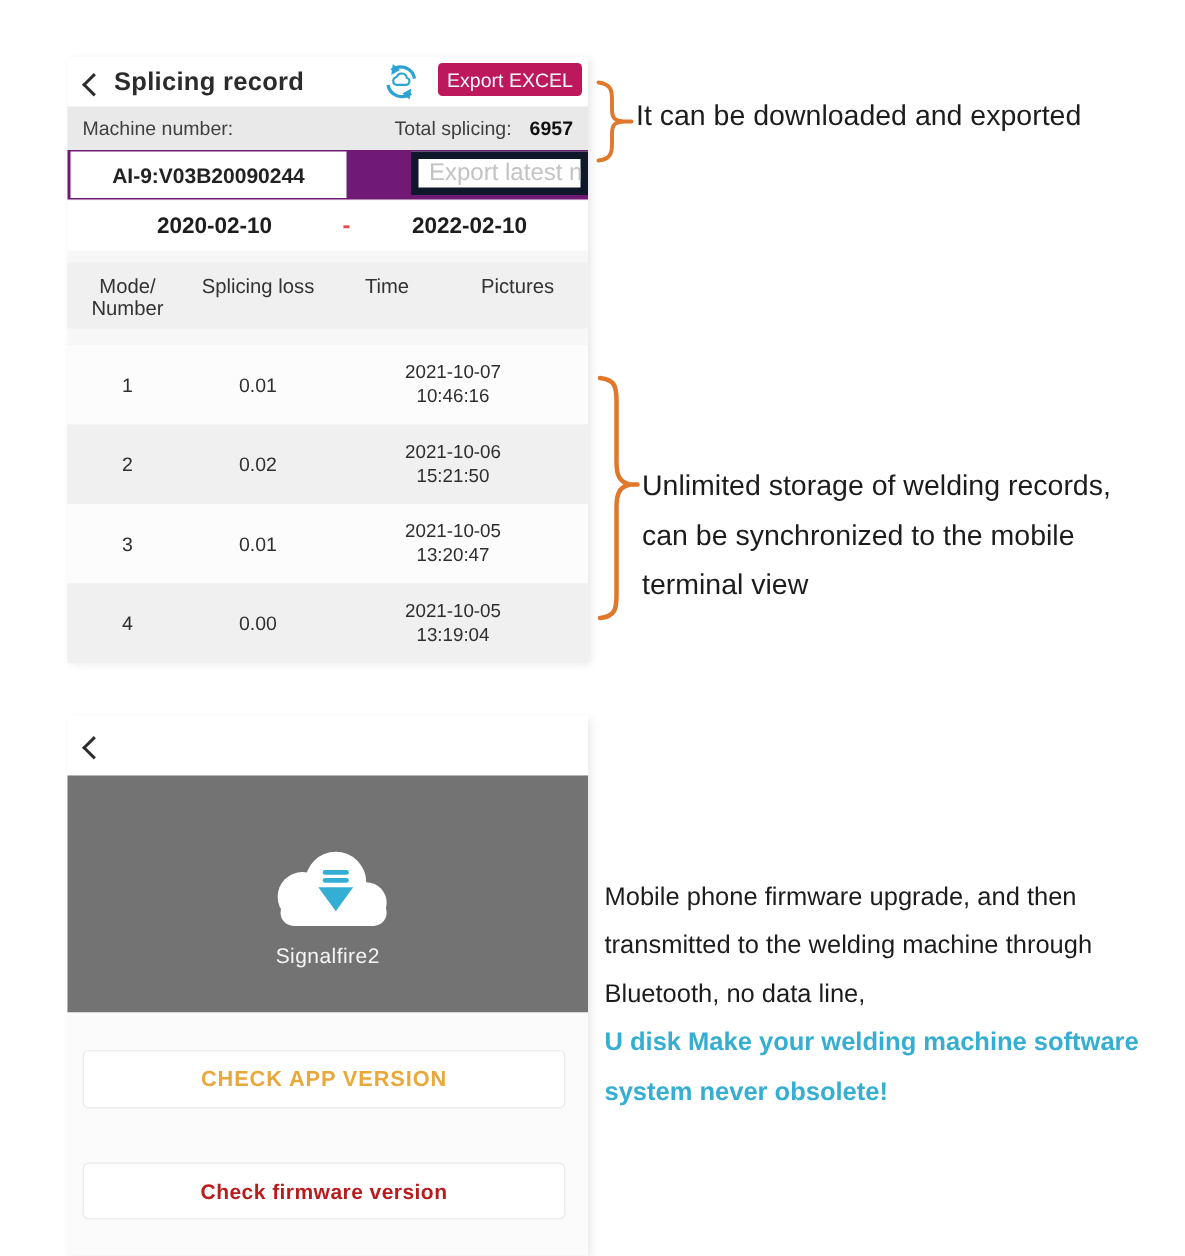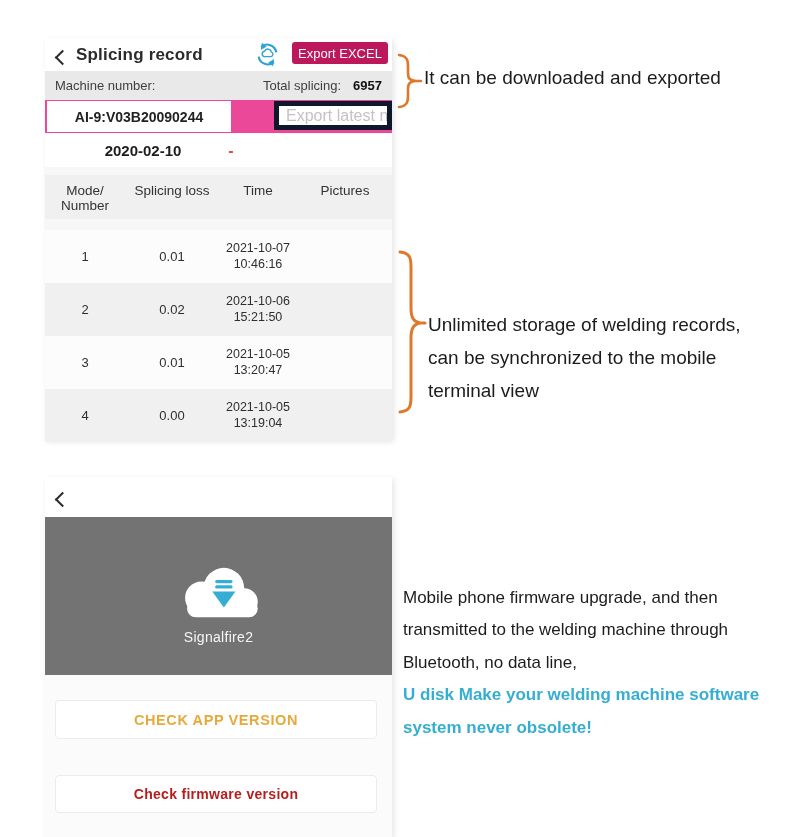--- a/index.html
+++ b/index.html
@@ -29,21 +29,21 @@
   .export-excel{position:absolute;left:247px;top:4px;width:96px;height:22px;
     background:#be185d;color:#f2fafe;font-size:13px;border-radius:3px;border:none;
     display:flex;align-items:center;justify-content:center;cursor:pointer;}
 
   .graybar{position:absolute;left:0;right:0;top:33px;height:29px;background:#e9e9e9;
     display:flex;align-items:center;justify-content:space-between;padding:0 10px;
     box-sizing:border-box;font-size:13px;color:#3f3f3f;}
   .total-wrap{display:flex;gap:12px;align-items:center;}
   .total-val{color:#111;font-weight:700;}
 
-  .inputs-row{position:absolute;left:0;right:0;top:62px;height:33px;background:#ec4899;}
+  .inputs-row{position:absolute;left:0;right:0;top:62px;height:33px;background:#701a75;}
   .machine-box{position:absolute;left:2px;top:1px;width:184px;height:31px;background:#fff;
     display:flex;align-items:center;justify-content:center;font-size:14px;font-weight:700;
     color:#222;cursor:text;}
   .latest-box{position:absolute;left:229px;right:0;top:1px;height:29px;background:#fff;
     border:5px solid #0f172a;box-sizing:border-box;display:flex;align-items:center;
     padding-left:7px;font-size:16px;color:#c3c3c3;white-space:nowrap;overflow:hidden;
     cursor:text;}
 
   .dates-row{position:absolute;left:0;right:0;top:96px;height:33px;background:#fff;}
   .date-field{position:absolute;top:0;height:33px;display:flex;align-items:center;
@@ -56,21 +56,21 @@
   
   .thead{position:absolute;left:0;right:0;top:137px;height:44px;background:#f0f0f0;
     font-size:13.5px;color:#333;font-weight:500;}
   .tc{position:absolute;top:0;text-align:center;}
   .col1{left:0;width:80px;}  .col2{left:82px;width:90px;}
   .col3{left:175px;width:76px;} .col4{left:254px;width:92px;}
   .thead .tc{padding-top:8px;line-height:15px;}
   .t-row{position:absolute;left:0;right:0;height:53px;font-size:13px;color:#2f2f2f;cursor:pointer;}
   .t-row.odd{background:#fcfcfc;} .t-row.even{background:#f0f0f0;}
   .t-row .cell-num,.t-row .cell-loss{line-height:53px;}
-  .t-row .cell-time{padding-top:11px;line-height:15.5px;font-size:12.5px;}
+  .t-row .cell-time{padding-top:11px;line-height:15.5px;font-size:12.5px;margin-left:44px;}
 
   
   .banner{position:absolute;left:0;right:0;top:40px;height:158px;background:#737373;}
   .cloud-wrap{position:absolute;left:50%;top:46px;transform:translateX(-50%);width:98px;height:62px;}
   .cloud-label{position:absolute;left:0;right:0;top:112px;text-align:center;
     color:rgba(255,255,255,.93);font-size:14px;letter-spacing:.3px;}
   .p2-body{position:absolute;left:0;right:0;top:198px;bottom:0;background:#fbfbfb;}
   .upd-btn{position:absolute;left:10px;right:15px;background:#fff;border:1px solid #ececec;
     border-radius:4px;display:flex;align-items:center;justify-content:center;cursor:pointer;}
   .btn-app{top:25px;height:39px;color:#e9a83c;font-size:14.5px;font-weight:700;letter-spacing:.6px;}
@@ -117,20 +117,21 @@
     </div>
 
     <div class="inputs-row">
       <div class="machine-box">AI-9:V03B20090244</div>
       <div class="latest-box">Export latest number</div>
     </div>
 
     <div class="dates-row">
       <span class="date-field date-from">2020-02-10</span>
       <span class="date-dash">-</span>
+      <span class="date-field date-to">2022-02-10</span>
     </div>
 
     <div class="thead">
       <div class="tc col1">
         <div>Mode/</div>
         <div>Number</div>
       </div>
       <div class="tc col2">Splicing loss</div>
       <div class="tc col3">Time</div>
       <div class="tc col4">Pictures</div>

